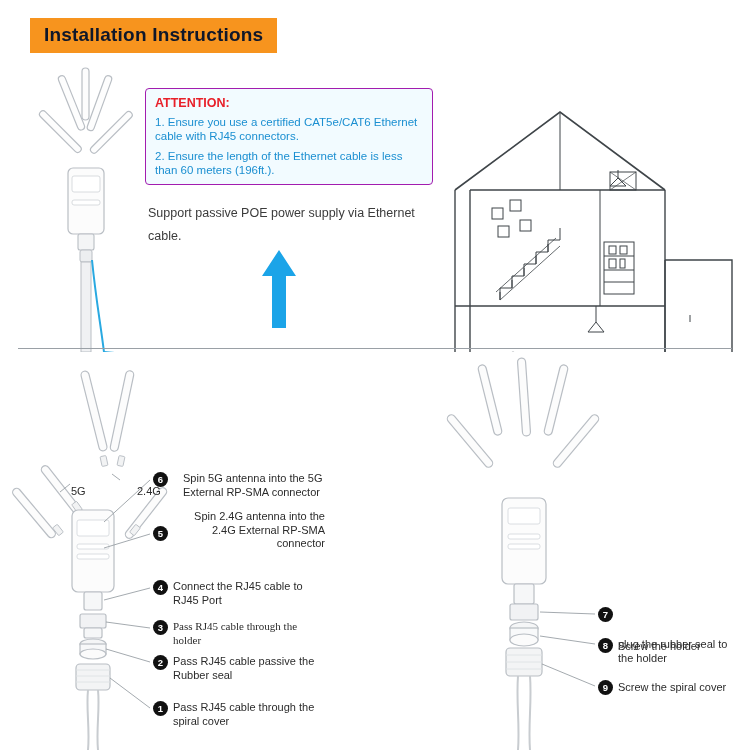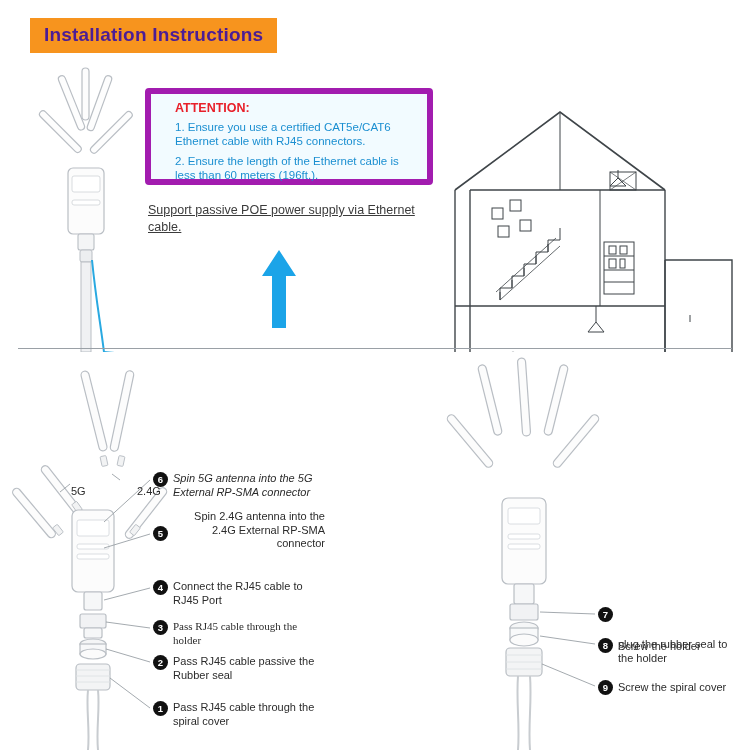--- a/index.html
+++ b/index.html
@@ -17,21 +17,21 @@
     overflow: hidden;
     background: #ffffff;
   }
 
   
   .header-bar {
     position: absolute;
     left: 30px;
     top: 18px;
     background: #f7941e;
-    color: #4c1d95;
+    color: #0f172a;
     font-size: 19px;
     font-weight: bold;
     padding: 6px 14px 7px 14px;
     letter-spacing: 0.2px;
   }
 
   
   .top-scene {
     position: absolute;
     left: 0;
@@ -48,24 +48,24 @@
     border-top: 1.5px solid #9aa0a6;
   }
 
   
   .attention-box {
     position: absolute;
     left: 145px;
     top: 28px;
     width: 288px;
     height: 97px;
-    border: 6px solid #a21caf;
+    border: 1px solid #a21caf;
     border-radius: 4px;
     background: #f2fbff;
-    padding: 7px 24px;
+    padding: 7px 9px;
     box-sizing: border-box;
   }
   .attention-title {
     color: #e8202a;
     font-size: 12.5px;
     font-weight: bold;
     margin: 0 0 5px 0;
   }
   .attention-item {
     color: #1b8fd1;
@@ -73,22 +73,21 @@
     line-height: 14px;
     margin-bottom: 6px;
   }
   .poe-note {
     position: absolute;
     left: 148px;
     top: 142px;
     width: 280px;
     color: #3b3b3b;
     font-size: 12.5px;
-    line-height: 17px;
-    text-decoration: underline;
+    line-height: 23px;
   }
 
   
   .blue-arrow {
     position: absolute;
     left: 262px;
     top: 190px;
     width: 34px;
     height: 78px;
   }
@@ -330,21 +329,21 @@
         <path d="M540 260 L595 262"></path>
         <path d="M540 284 L595 292"></path>
         <path d="M542 312 L595 334"></path>
       </g>
     </svg>
 
     <div class="ant-label" style="left:50px; top:133px;">5G</div>
     <div class="ant-label" style="left:116px; top:133px;">2.4G</div>
 
     <div class="callout-num" style="left:153px; top:120px;">6</div>
-    <div class="callout-text" style="left:173px; top:120px; width:152px;font-style:italic;">Spin 5G antenna into the 5G External RP-SMA connector</div>
+    <div class="callout-text" style="left:183px; top:120px; width:152px;">Spin 5G antenna into the 5G External RP-SMA connector</div>
 
     <div class="callout-num" style="left:153px; top:174px;">5</div>
     <div class="callout-text" style="left:173px; top:158px; width:152px;text-align:right;">Spin 2.4G antenna into the 2.4G External RP-SMA connector</div>
 
     <div class="callout-num" style="left:153px; top:228px;">4</div>
     <div class="callout-text" style="left:173px; top:228px; width:152px;">Connect the RJ45 cable to RJ45 Port</div>
 
     <div class="callout-num" style="left:153px; top:268px;">3</div>
     <div class="callout-text" style="left:173px; top:268px; width:152px;font-family:Liberation Serif, serif;">Pass RJ45 cable through the holder</div>
 

